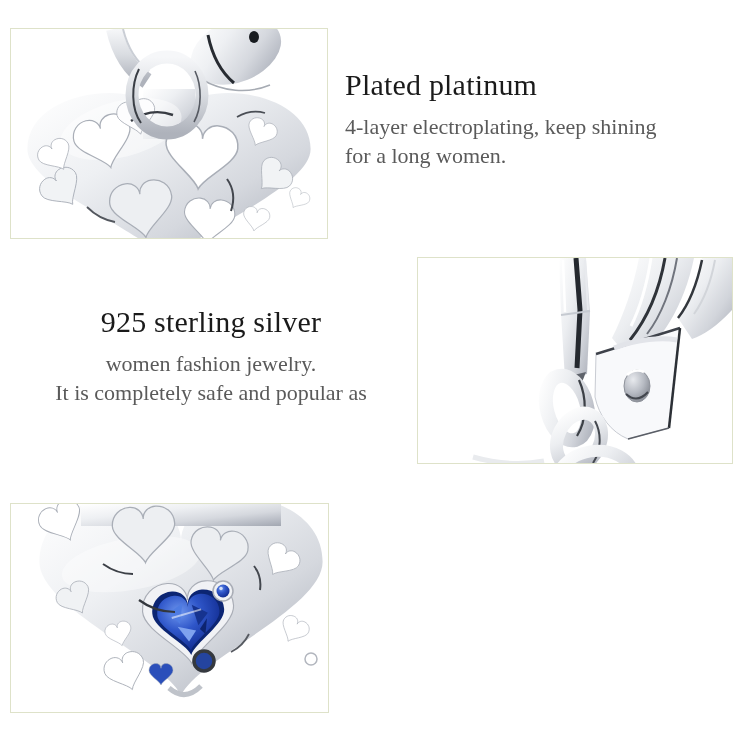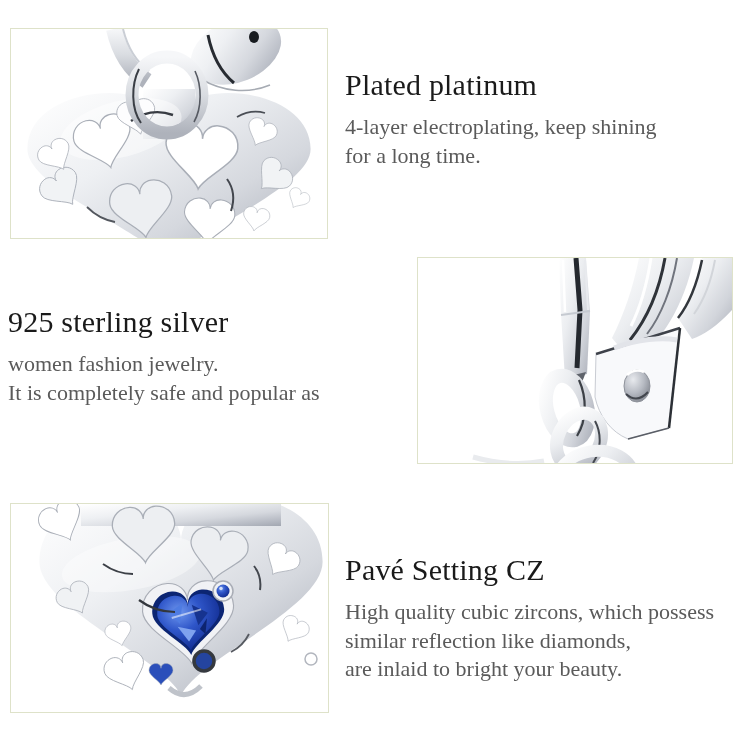--- a/index.html
+++ b/index.html
@@ -4,21 +4,21 @@
 <style>
   html,body{margin:0;padding:0;background:#ffffff;}
   .page{position:relative;width:750px;height:726px;background:#ffffff;overflow:hidden;
         font-family:"Liberation Serif",serif;}
   .img-box{position:absolute;box-sizing:border-box;border:1px solid #dee2c9;background:#fff;overflow:hidden;}
   #box1{left:10px;top:28px;width:318px;height:211px;}
   #box2{left:417px;top:257px;width:316px;height:207px;}
   #box3{left:10px;top:503px;width:319px;height:210px;}
   .tb{position:absolute;}
   #tb1{left:345px;top:66px;width:380px;}
-  #tb2{left:8px;top:303px;width:390px;}
+  #tb2{left:16px;top:303px;width:390px;text-align:center;}
   #tb3{left:345px;top:551px;width:400px;}
   .title{font-size:30px;line-height:37px;color:#1a1a1a;font-weight:400;margin:0 0 10px 0;letter-spacing:0.2px;}
   .desc-line{font-size:22px;line-height:28.5px;color:#5a5a5a;}
 </style>
 </head>
 <body>
 
 <div class="page">
 
   <figure class="img-box" id="box1" style="margin:0">
@@ -74,21 +74,21 @@
         <ellipse cx="156" cy="66" rx="35" ry="38" stroke="url(#silA2)" stroke-width="13"></ellipse>
         <path d="M128 40C120 56 120 80 130 94" stroke="#3a3e45" stroke-width="2"></path>
         <path d="M184 42C191 57 191 79 183 93" stroke="#565a62" stroke-width="1.6"></path>
       </g>
     </svg>
   </figure>
 
   <div class="tb" id="tb1">
     <h2 class="title">Plated platinum</h2>
     <div class="desc-line">4-layer electroplating, keep shining</div>
-    <div class="desc-line">for a long time.</div>
+    <div class="desc-line">for a long women.</div>
   </div>
 
   <div class="tb" id="tb2">
     <h2 class="title">925 sterling silver</h2>
     <div class="desc-line">women fashion jewelry.</div>
     <div class="desc-line">It is completely safe and popular as</div>
   </div>
 
   <figure class="img-box" id="box2" style="margin:0">
     <svg width="314" height="205" viewBox="0 0 314 205">
@@ -203,20 +203,14 @@
       <g fill="none">
         <path d="M92 60Q106 70 122 70" stroke="#3c4047" stroke-width="2"></path>
         <path d="M243 62Q251 72 249 86" stroke="#43474e" stroke-width="2"></path>
         <path d="M128 96Q144 108 164 108" stroke="#33373d" stroke-width="2.2"></path>
         <path d="M238 130Q232 142 220 148" stroke="#565a61" stroke-width="1.8"></path>
         <path d="M158 184Q174 198 190 182" stroke="#bfc3ca" stroke-width="5"></path>
       </g>
     </svg>
   </figure>
 
-  <div class="tb" id="tb3">
-    <h2 class="title">Pavé Setting CZ</h2>
-    <div class="desc-line">High quality cubic zircons, which possess</div>
-    <div class="desc-line">similar reflection like diamonds,</div>
-    <div class="desc-line">are inlaid to bright your beauty.</div>
-  </div>
 
 </div>
 
 </body></html>

